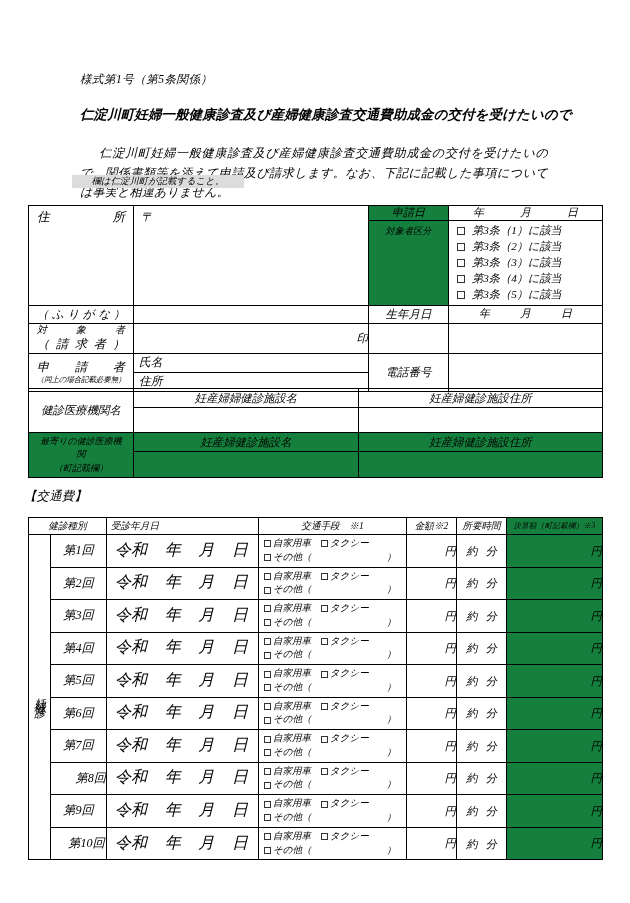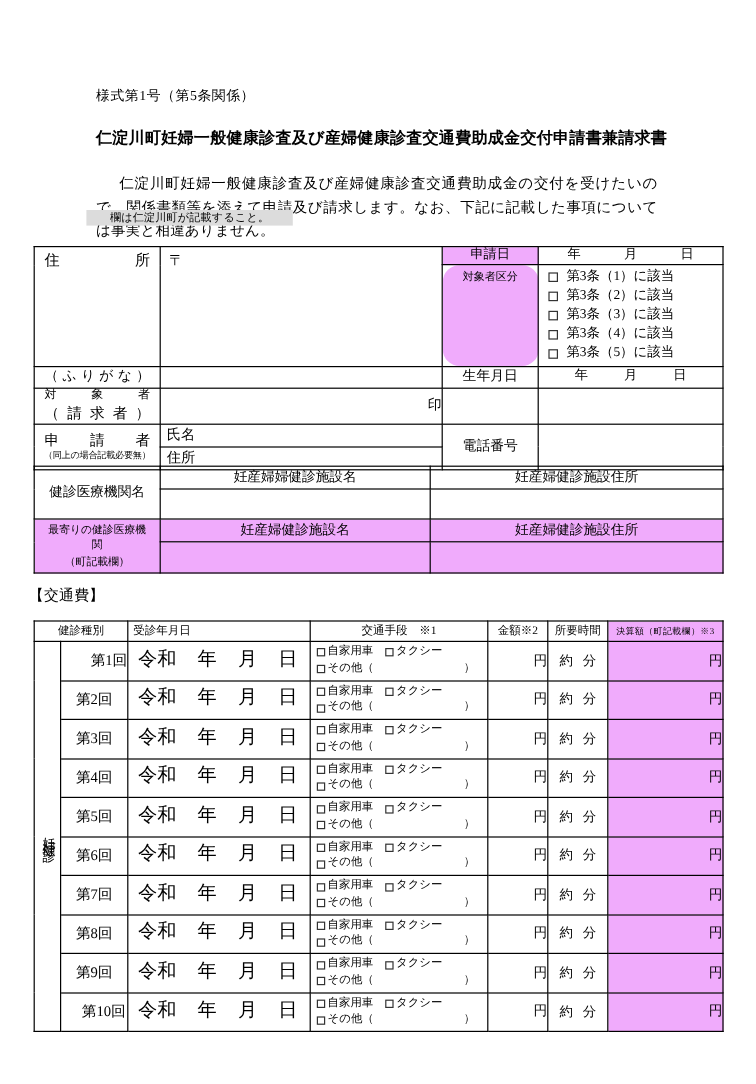--- a/index.html
+++ b/index.html
@@ -7,21 +7,21 @@
     margin: 0; padding: 0;
     background: #ffffff;
   }
   body {
     width: 630px; height: 903px;
     font-family: "Liberation Serif", "DejaVu Serif", serif;
     color: #000000;
     overflow: hidden;
     position: relative;
   }
-  .page { position: relative; width: 588px; height: 903px; padding: 0; }
+  .page { position: relative; width: 588px; height: 903px; padding: 0; font-style: italic; }
 
   
   .form-no {
     position: absolute; left: 80px; top: 72px;
     font-size: 11.5px; letter-spacing: 0.5px; white-space: nowrap;
   }
   .doc-title {
     position: absolute; left: 80px; top: 106px;
     font-size: 13.4px; font-weight: bold; letter-spacing: 0.2px;
     white-space: nowrap;
@@ -46,21 +46,21 @@
     table-layout: fixed;
     font-size: 11px;
     width: 100%;
   }
   table.form td {
     border: 1px solid #000;
     padding: 0;
     vertical-align: middle;
     line-height: 1.25;
   }
-  .shade { background: #f0abfc; }
+  .shade { background: #15803d; }
 
   .c  { text-align: center; }
   .l  { text-align: left; }
   .pad-l { padding-left: 5px !important; }
 
   .sp { 
     display: block; text-align: justify; text-align-last: justify;
     padding: 0 8px;
     font-size: 12.6px;
   }
@@ -138,21 +138,21 @@
   .time-inner { display: flex; justify-content: space-around; padding: 0 5px; }
   .calc-cell { text-align: right; padding-right: 9px; font-size: 11.4px;
                vertical-align: bottom; padding-bottom: 2px; }
 </style>
 </head>
 <body>
 
 <div class="page">
 
   <div class="form-no">様式第1号（第5条関係）</div>
-  <div class="doc-title">仁淀川町妊婦一般健康診査及び産婦健康診査交通費助成金交付申請書兼請求書</div>
+  <div class="doc-title">仁淀川町妊婦一般健康診査及び産婦健康診査交通費助成金の交付を受けたいので</div>
   <div class="lead">仁淀川町妊婦一般健康診査及び産婦健康診査交通費助成金の交付を受けたいので、関係書類等を添えて申請及び請求します。なお、下記に記載した事項については事実と相違ありません。</div>
   <div class="note-shade">欄は仁淀川町が記載すること。</div>
 
   <div class="t1-wrap">
   <table class="form t1">
     <colgroup>
       <col style="width:105px">
           <col style="width:235px">
       <col style="width:80px">
           <col style="width:154px">
@@ -171,21 +171,21 @@
         </td>
         <td style="height:15px;">
           <span class="ymd-line">
             <span>年</span>
             <span>月</span>
             <span>日</span>
           </span>
         </td>
       </tr>
       <tr>
-        <td class="shade c" style="vertical-align:top; padding-top:3px;border-radius:14px;">
+        <td class="shade c" style="vertical-align:top; padding-top:3px;">
           <span style="font-size:9.2px;">対象者区分</span>
         </td>
         <td style="vertical-align:top;">
           <div class="chk-list">
             <div class="chk-row">
               <span class="chk-box"></span>
               <span>第3条（1）に該当</span>
             </div>
             <div class="chk-row">
               <span class="chk-box"></span>
@@ -334,21 +334,21 @@
         </td>
         <td class="hd shade hd-tiny">
           <span>決算額（町記載欄）※3</span>
         </td>
       </tr>
 
       <tr>
         <td rowspan="10" class="c">
           <span class="kind-vert">妊婦健診</span>
         </td>
-        <td class="round-label" style="height:30px;text-align:right;">
+        <td class="round-label" style="height:30px;">
           <span>第1回</span>
         </td>
         <td>
           <span class="date-line">
             <span>令和</span>
             <span>年</span>
             <span>月</span>
             <span>日</span>
           </span>
         </td>
@@ -628,21 +628,21 @@
             <span>約</span>
             <span>分</span>
           </span>
         </td>
         <td class="calc-cell shade">
           <span>円</span>
         </td>
       </tr>
 
       <tr>
-        <td class="round-label" style="height:30px;">
+        <td class="round-label" style="height:30px;text-align:right;">
           <span>第8回</span>
         </td>
         <td>
           <span class="date-line">
             <span>令和</span>
             <span>年</span>
             <span>月</span>
             <span>日</span>
           </span>
         </td>

